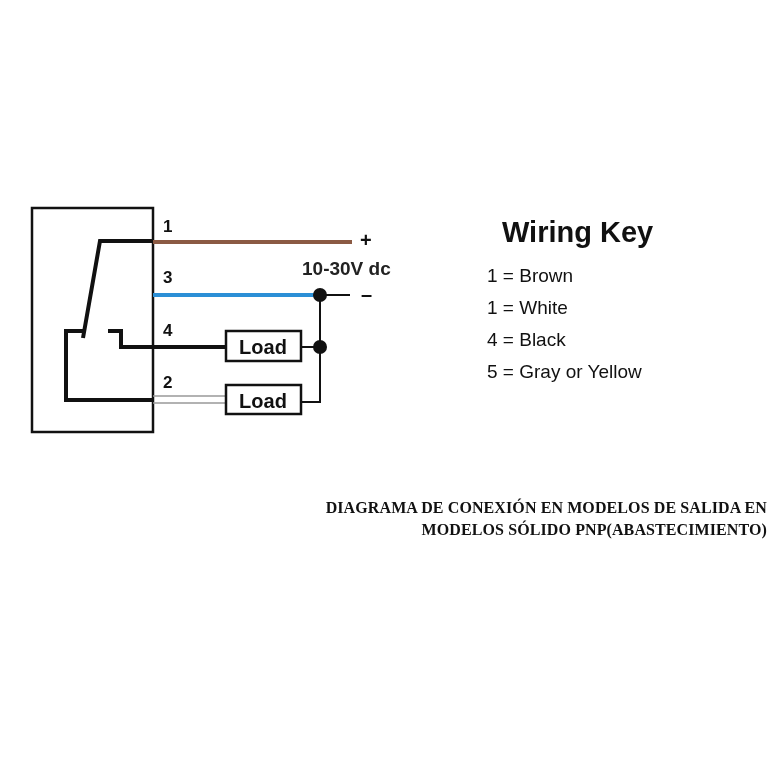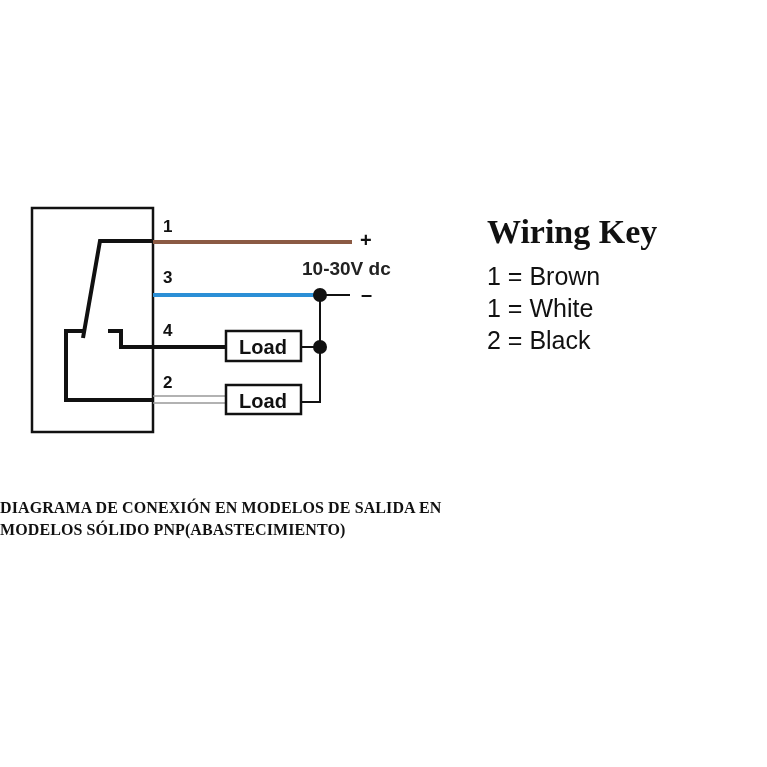--- a/index.html
+++ b/index.html
@@ -47,37 +47,36 @@
     }
     .key {
       position: absolute;
       left: 487px;
       top: 216px;
       font-family: "Liberation Sans", sans-serif;
       color: #111111;
     }
     .key-title {
       font-weight: bold;
-      font-size: 34px;
+      font-size: 29px;
       line-height: 32px;
       margin-bottom: 12px;
-      margin-left: 0px;
-      font-family: Liberation Serif, serif;
+      margin-left: 15px;
     }
     .key-item {
-      font-size: 25px;
+      font-size: 19px;
       line-height: 32px;
       white-space: nowrap;
     }
     .caption {
       position: absolute;
       left: 0;
       top: 497px;
       width: 767px;
-      text-align: left;
+      text-align: right;
       font-family: "Liberation Serif", serif;
       font-weight: bold;
       font-size: 16px;
       line-height: 22px;
       color: #111111;
       letter-spacing: 0.1px;
     }
   </style>
 </head>
 <body>
@@ -123,21 +122,22 @@
 
     <text class="polarity" x="360" y="247">+</text>
     <text class="supply-label" x="302" y="275">10-30V dc</text>
     <text class="polarity" x="361" y="301">–</text>
   </svg>
 
   <div class="key">
     <div class="key-title">Wiring Key</div>
     <div class="key-item">1 = Brown</div>
     <div class="key-item">1 = White</div>
-    <div class="key-item">2 = Black</div>
+    <div class="key-item">4 = Black</div>
+    <div class="key-item">5 = Gray or Yellow</div>
   </div>
 
   <div class="caption">
     <div>DIAGRAMA DE CONEXIÓN EN MODELOS DE SALIDA EN</div>
     <div>MODELOS SÓLIDO PNP(ABASTECIMIENTO)</div>
   </div>
 
 </div>
 
 </body></html>

